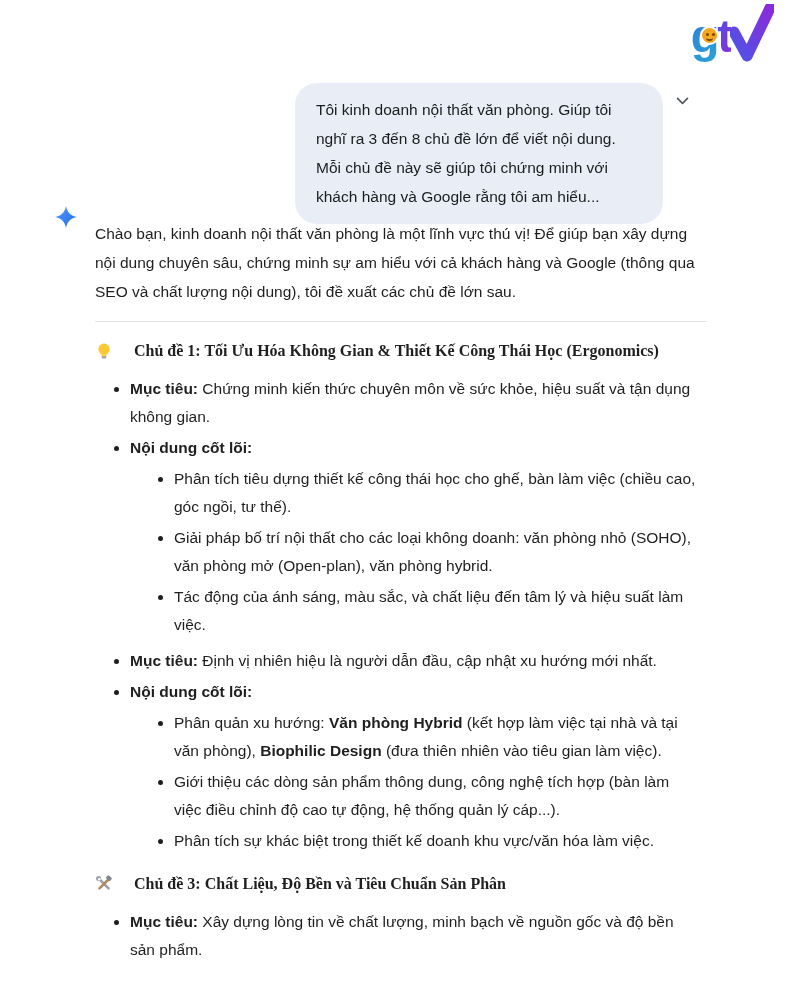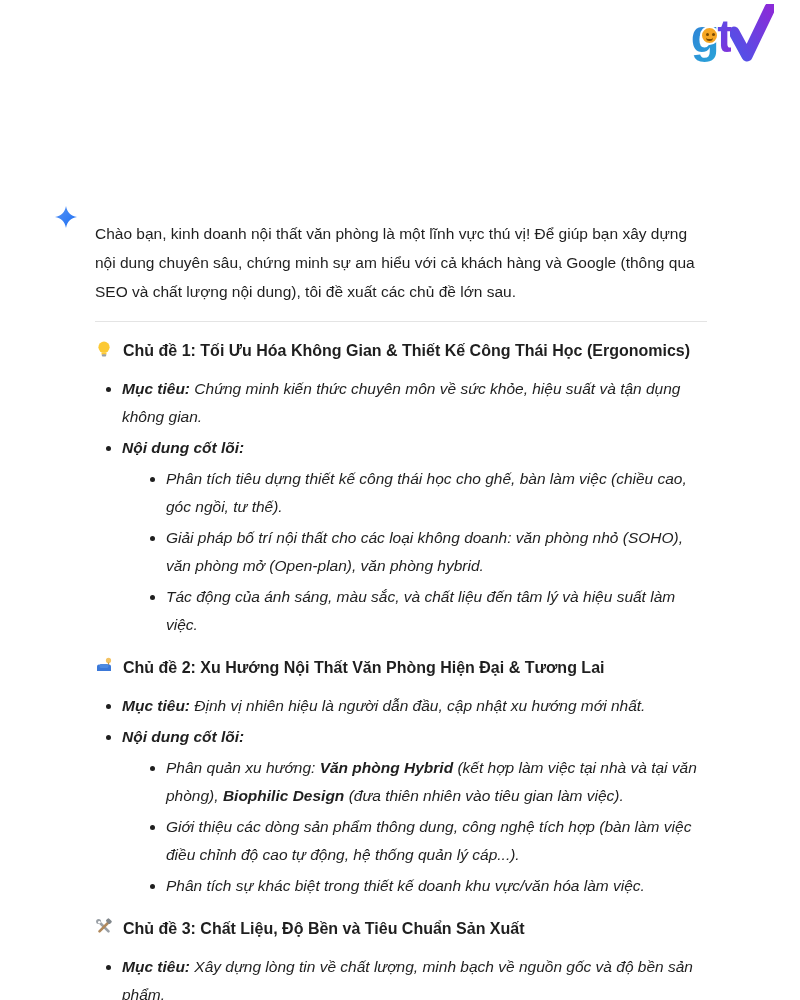--- a/index.html
+++ b/index.html
@@ -49,24 +49,24 @@
 
   
   .response { position:absolute; top:203px; left:55px; width:660px;
     display:flex; align-items:flex-start; gap:18px; }
   .sparkle { flex:0 0 22px; margin-top:3px; }
   .resp-content { width:612px; font-size:15.5px; }
   .resp-content p { margin:16px 0 7px; line-height:29px; }
   .divider { border:none; border-top:1px solid #e4e4e4; margin:15px 0 8px; }
   h3.topic-heading {
     font-size:16px; font-weight:bold; line-height:22px;
-    margin:18px 0 13px; display:flex; align-items:flex-start; gap:10px; color:#1f1f1f;
+    margin:18px 0 13px; display:flex; align-items:center; gap:21px; color:#1f1f1f;font-family:Liberation Serif, serif;
   }
   .topic-icon { width:18px; height:18px; flex:0 0 18px; }
-  ul.main-list { margin:0; padding-left:27px; list-style:disc;font-style:italic; }
+  ul.main-list { margin:8px; padding-left:27px; list-style:disc; }
   ul.main-list > li { margin:0 0 3px; line-height:28px; }
   ul.sub-list { margin:3px 0 0; padding-left:27px; margin-left:17px; list-style:disc; }
   ul.sub-list > li { margin:0 0 3px; line-height:28px; }
   strong { font-weight:bold; }
 </style>
 </head>
 <body>
 
 <div class="page">
 
@@ -80,20 +80,30 @@
       <defs>
         <linearGradient id="vg" x1="0" y1="1" x2="1" y2="0">
           <stop offset="0" stop-color="#4e54e8"></stop>
             <stop offset="1" stop-color="#8a2bd8"></stop>
         </linearGradient>
       </defs>
       <path d="M4 28 L17 52 L40 4" fill="none" stroke="url(#vg)" stroke-width="11" stroke-linecap="round" stroke-linejoin="round"></path>
     </svg>
   </div>
 
+  <div class="user-area">
+    <div class="user-bubble">
+      <span>Tôi kinh doanh nội thất văn phòng. Giúp tôi nghĩ ra 3 đến 8 chủ đề lớn để viết nội dung. Mỗi chủ đề này sẽ giúp tôi chứng minh với khách hàng và Google rằng tôi am hiểu...</span>
+    </div>
+    <button class="expand-btn">
+      <svg width="17" height="17" viewBox="0 0 24 24">
+        <path d="M5 9 L12 16 L19 9" fill="none" stroke="#575b5f" stroke-width="2.4" stroke-linecap="round" stroke-linejoin="round"></path>
+      </svg>
+    </button>
+  </div>
 
   <div class="response">
     <svg class="sparkle" viewBox="0 0 24 24">
       <defs>
         <linearGradient id="sg" x1="0" y1="0" x2="1" y2="1">
           <stop offset="0" stop-color="#5a95f5"></stop>
             <stop offset="1" stop-color="#1a6ef3"></stop>
         </linearGradient>
       </defs>
       <path d="M12 0 C13.2 6.8 17.2 10.8 24 12 C17.2 13.2 13.2 17.2 12 24 C10.8 17.2 6.8 13.2 0 12 C6.8 10.8 10.8 6.8 12 0 Z" fill="url(#sg)"></path>
@@ -114,46 +124,37 @@
       </h3>
       <ul class="main-list">
           <li><strong>Mục tiêu:</strong><span> Chứng minh kiến thức chuyên môn về sức khỏe, hiệu suất và tận dụng không gian.</span></li>
           <li><strong>Nội dung cốt lõi:</strong><ul class="sub-list">
               <li><span>Phân tích tiêu dựng thiết kế công thái học cho ghế, bàn làm việc (chiều cao, góc ngồi, tư thế).</span></li>
               <li><span>Giải pháp bố trí nội thất cho các loại không doanh: văn phòng nhỏ (SOHO), văn phòng mở (Open-plan), văn phòng hybrid.</span></li>
               <li><span>Tác động của ánh sáng, màu sắc, và chất liệu đến tâm lý và hiệu suất làm việc.</span></li>
             </ul></li>
         </ul>
 
-      <h3 class="topic-heading">
-        <svg class="topic-icon" viewBox="0 0 18 18">
-          <circle cx="13.5" cy="3.4" r="2.6" fill="#f3c262"></circle>
-          <rect x="12.9" y="5.5" width="1.2" height="5" fill="#c9933a"></rect>
-          <path d="M2 9.5 a2 2 0 0 1 4 0 v1 h6 v-1 a2 2 0 0 1 4 0 v4.5 h-14 z" fill="#3b78d8"></path>
-          <rect x="4.5" y="7" width="9" height="4" rx="1.4" fill="#4e8ae0"></rect>
-        </svg>
-        <span>Chủ đề 2: Xu Hướng Nội Thất Văn Phòng Hiện Đại &amp; Tương Lai</span>
-      </h3>
       <ul class="main-list">
           <li><strong>Mục tiêu:</strong><span> Định vị nhiên hiệu là người dẫn đầu, cập nhật xu hướng mới nhất.</span></li>
           <li><strong>Nội dung cốt lõi:</strong><ul class="sub-list">
               <li><span>Phân quản xu hướng: </span><strong>Văn phòng Hybrid</strong><span> (kết hợp làm việc tại nhà và tại văn phòng), </span><strong>Biophilic Design</strong><span> (đưa thiên nhiên vào tiêu gian làm việc).</span></li>
               <li><span>Giới thiệu các dòng sản phẩm thông dung, công nghệ tích hợp (bàn làm việc điều chỉnh độ cao tự động, hệ thống quản lý cáp...).</span></li>
               <li><span>Phân tích sự khác biệt trong thiết kế doanh khu vực/văn hóa làm việc.</span></li>
             </ul></li>
         </ul>
 
       <h3 class="topic-heading">
         <svg class="topic-icon" viewBox="0 0 18 18">
           <rect x="1.5" y="7.6" width="15" height="2.6" rx="1.2" fill="#9aa0a6" transform="rotate(45 9 9)"></rect>
           <rect x="1.5" y="7.6" width="15" height="2.6" rx="1.2" fill="#b0895d" transform="rotate(-45 9 9)"></rect>
           <rect x="11.2" y="1.2" width="5.4" height="4" rx="1.2" fill="#80868b" transform="rotate(45 13.9 3.2)"></rect>
           <circle cx="3.6" cy="3.6" r="2.5" fill="#9aa0a6"></circle>
           <circle cx="4.3" cy="4.3" r="1.3" fill="#ffffff"></circle>
         </svg>
-        <span>Chủ đề 3: Chất Liệu, Độ Bền và Tiêu Chuẩn Sản Xuất</span>
+        <span>Chủ đề 3: Chất Liệu, Độ Bền và Tiêu Chuẩn Sản Phân</span>
       </h3>
       <ul class="main-list">
           <li><strong>Mục tiêu:</strong><span> Xây dựng lòng tin về chất lượng, minh bạch về nguồn gốc và độ bền sản phẩm.</span></li>
         </ul>
     </div>
   </div>
 </div>
 
 </body></html>

